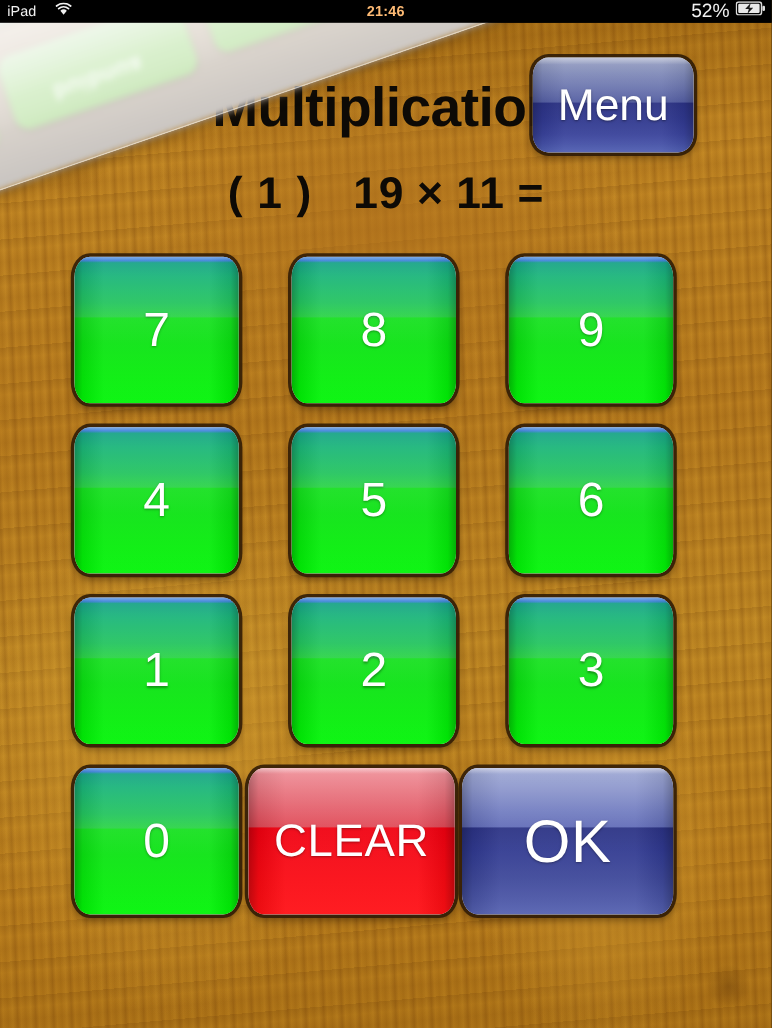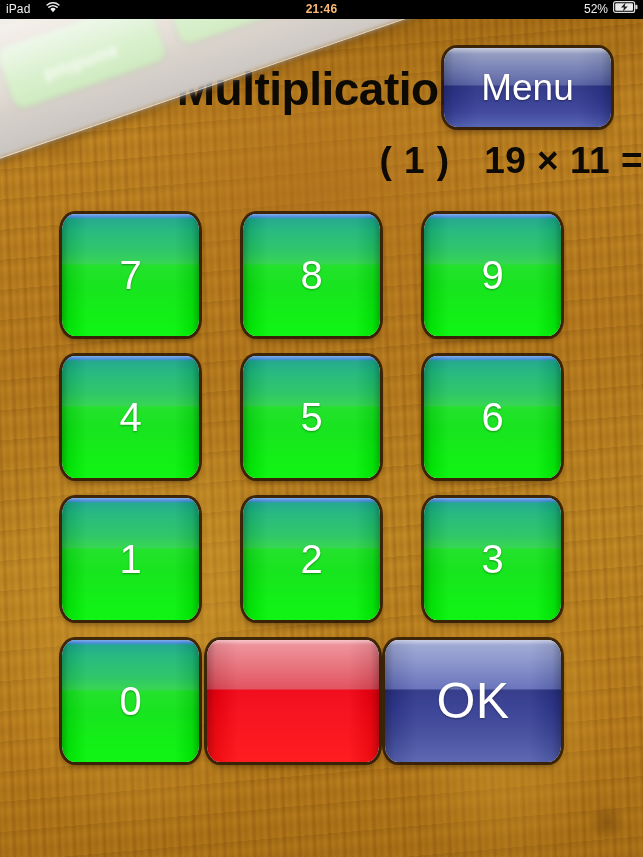--- a/index.html
+++ b/index.html
@@ -48,21 +48,21 @@
     font-weight: bold;
     color: #fdba74;
     letter-spacing: .2px;
   }
   #sb-right {
     position: absolute;
     right: 5px; top: 0;
     display: flex; align-items: center; gap: 5px;
     height: 19px;
   }
-  #sb-battpct { font-size: 12px; color:#f0f0f0; }
+  #sb-battpct { font-size: 16px; color:#f0f0f0; }
   .batt-icon { display:block; }
 
   
   #wood {
     position: absolute;
     left: 0; top: 19px;
     width: 643px;
     height: 838px;
     background-color: #b5791c;
     background-image:
@@ -103,21 +103,21 @@
     font-weight: bold;
     color: #0d0a06;
     letter-spacing: -.5px;
     z-index: 5;
     white-space: nowrap;
   }
   #question-line {
     position: absolute;
     left: 0; top: 140px;
     width: 643px;
-    text-align: right;
+    text-align: center;
     z-index: 5;
     white-space: nowrap;
     color: #0d0a06;
     font-size: 37px;
     font-weight: bold;
   }
   #q-index { letter-spacing: 1px; }
   #q-expr  { margin-left: 34px; letter-spacing: .5px; }
 
   
@@ -272,21 +272,21 @@
     position:absolute;
     left:2px; right:2px; top:0; height:5px;
     border-radius: 9px 9px 4px 4px;
     background: linear-gradient(180deg, rgba(255,255,255,.40), rgba(255,255,255,0));
   }
 
   
   #menu-button {
     position: absolute;
     left: 444px; top: 48px;
-    width: 167px; height: 79px;
+    width: 134px; height: 79px;
     border: none;
     padding: 0;
     cursor: pointer;
     border-radius: 13px / 15px;
     box-shadow:
       0 0 0 3px rgba(48,28,6,.90),
       0 4px 8px rgba(40,22,4,.50);
     overflow: hidden;
     z-index: 40;
     display:flex; align-items:center; justify-content:center;
@@ -399,20 +399,21 @@
       <button class="key green" style="left: 424px; top: 498px; width: 137px; height: 122px;">
         <span class="face"></span>
         <span class="label">3</span>
       </button>
       <button class="key green" style="left: 62px; top: 640px; width: 137px; height: 122px;">
         <span class="face"></span>
         <span class="label">0</span>
       </button>
       <button class="key red" style="left: 207px; top: 640px; width: 172px; height: 122px;">
         <span class="face"></span>
+        <span class="label">CLEAR</span>
       </button>
       <button class="key blue" style="left: 385px; top: 640px; width: 176px; height: 122px;">
         <span class="face"></span>
         <span class="label">OK</span>
       </button>
     </div>
 
   <div id="statusbar">
     <div id="sb-left">
       <span id="sb-device">iPad</span>

